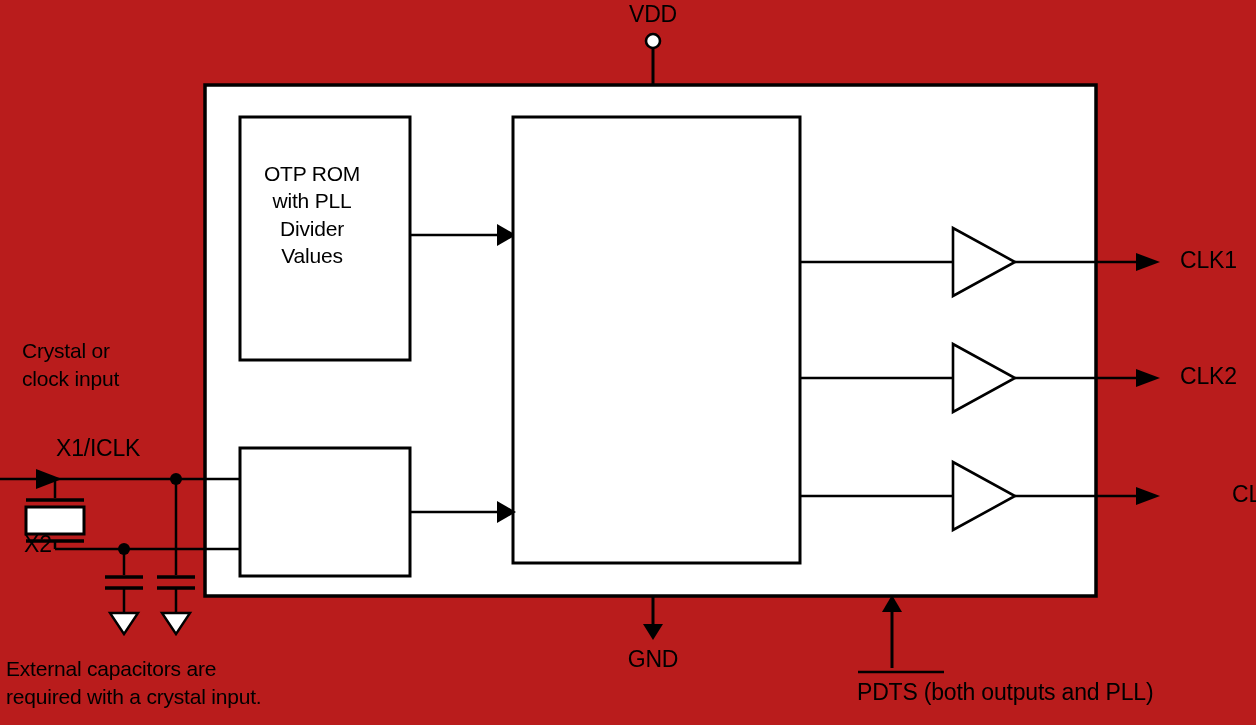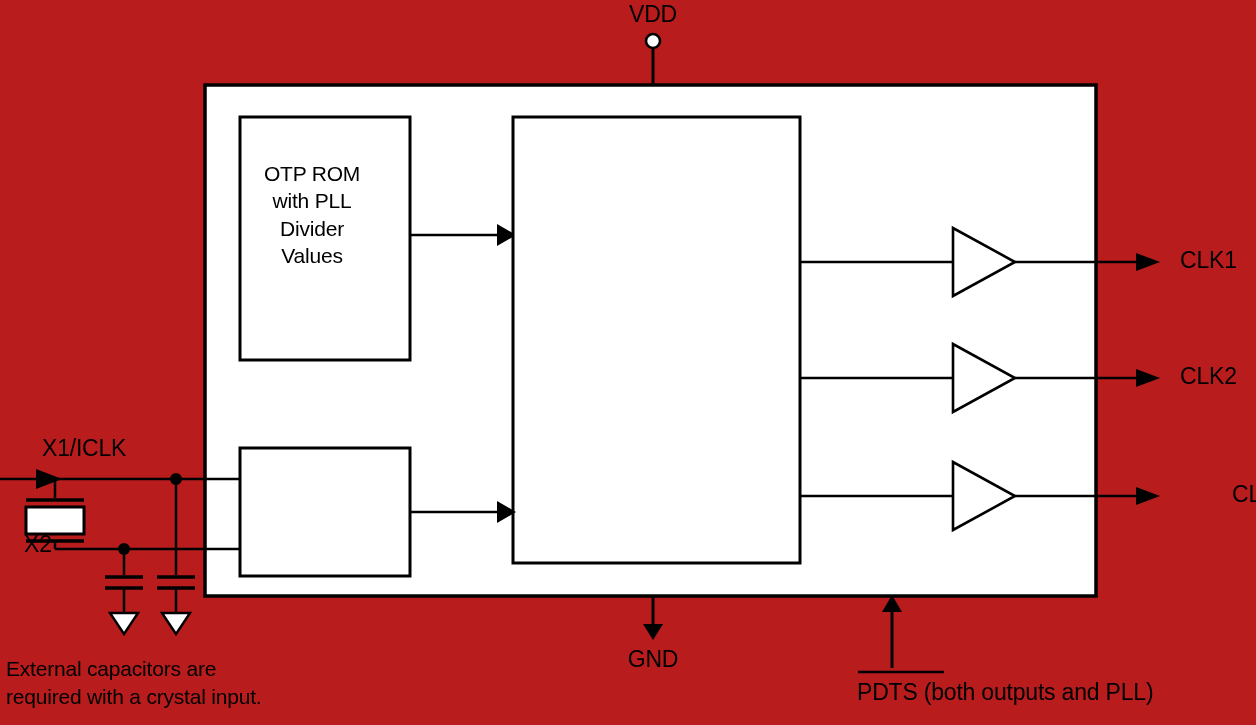--- a/index.html
+++ b/index.html
@@ -144,22 +144,24 @@
 
   <div class="lbl lbl-rail" style="left:613px; top:645px; width:80px;">GND</div>
 
   <div class="lbl lbl-block" style="left:240px; top:160px; width:144px;">OTP ROM
 with PLL
 Divider
 Values</div>
 
 
 
+  <div class="lbl lbl-note" style="left:22px; top:337px;">Crystal or
+clock input</div>
 
-  <div class="lbl lbl-pin" style="left:42px; top:434px;">X1/ICLK</div>
+  <div class="lbl lbl-pin" style="left:56px; top:434px;">X1/ICLK</div>
 
   <div class="lbl lbl-pin" style="left:24px; top:530px;">X2</div>
 
   <div class="lbl lbl-pin" style="left:1180px; top:246px;">CLK1</div>
 
   <div class="lbl lbl-pin" style="left:1180px; top:362px;">CLK2</div>
 
   <div class="lbl lbl-pin" style="left:1232px; top:480px;">CLK3</div>
 
   <div class="lbl lbl-note" style="left:6px; top:655px;">External capacitors are

